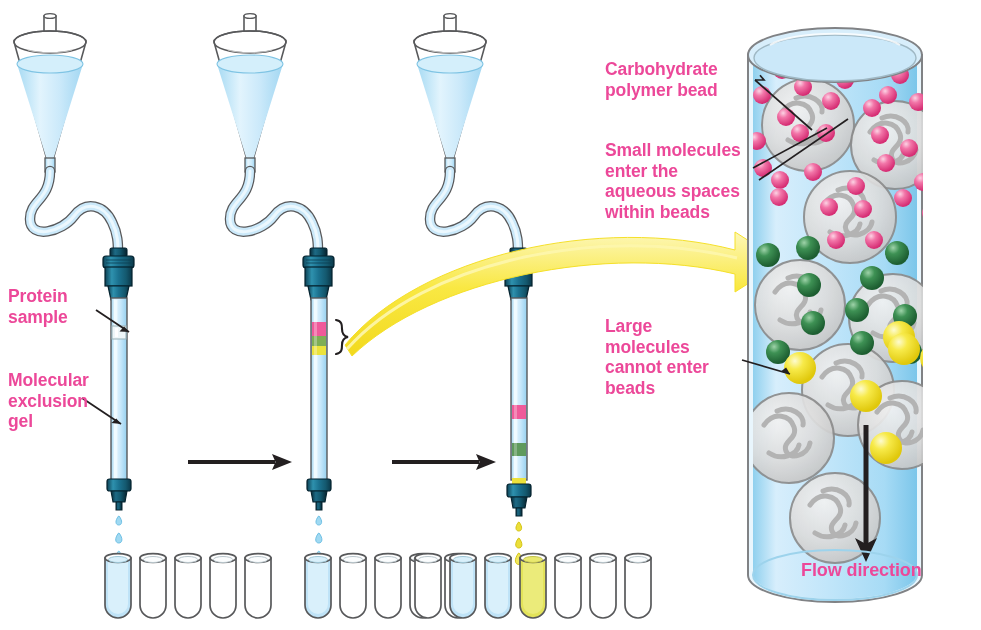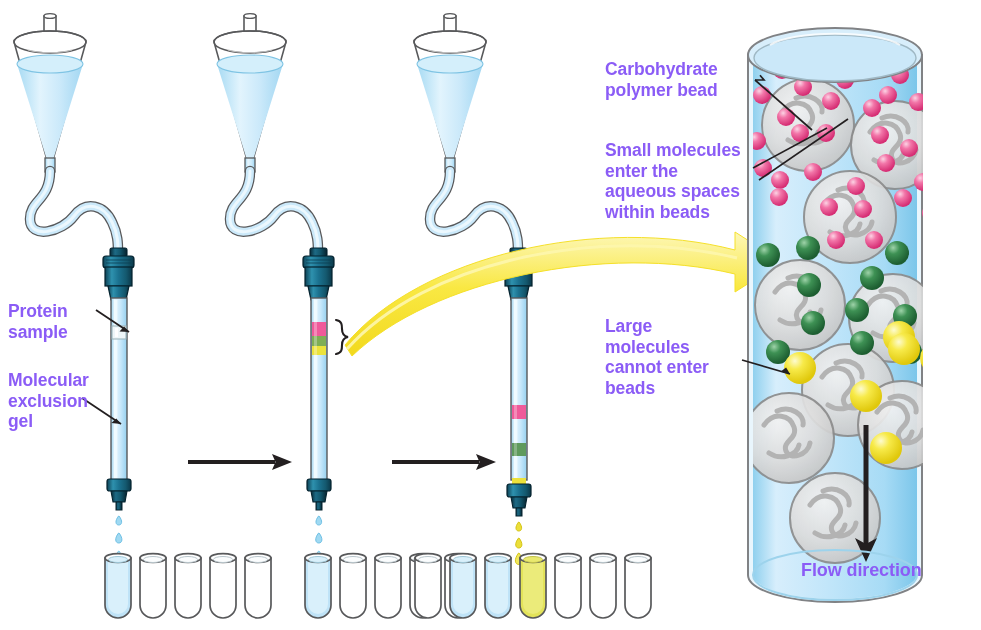--- a/index.html
+++ b/index.html
@@ -1,19 +1,19 @@
 <!DOCTYPE html>
 <html><head>
 <meta charset="utf-8">
 <style>
   html,body{margin:0;padding:0;background:#ffffff;}
   body{width:981px;height:630px;position:relative;overflow:hidden;
        font-family:"Liberation Sans", sans-serif;}
   .stage{position:absolute;top:0;left:0;width:981px;height:630px;}
-  .label{position:absolute;color:#8b5cf6;font-weight:700;line-height:1.18;
+  .label{position:absolute;color:#ec4899;font-weight:700;line-height:1.18;
          font-size:17.5px;letter-spacing:-0.1px;white-space:pre;}
   svg{display:block;}
   .vec{position:absolute;top:0;left:0;}
 </style>
 </head>
 <body>
 
 <div class="stage">
 
 <svg class="vec" width="981" height="630" viewBox="0 0 981 630">
@@ -479,21 +479,21 @@
   <g>
     <path d="M755 80 L812 130" stroke="#231f20" stroke-width="1.7" fill="none"></path>
     <path d="M755 80 L764 80 l-4 -4.8" fill="none" stroke="#231f20" stroke-width="1.7"></path>
     <path d="M753 168 L827 128" stroke="#231f20" stroke-width="1.7" fill="none"></path>
     <path d="M759 180 L848 119" stroke="#231f20" stroke-width="1.7" fill="none"></path>
     <path d="M742 360 L790 374" stroke="#231f20" stroke-width="1.7" fill="none"></path>
     <path d="M790 374 l-9.3 -2.4 l5.4 -4 z" fill="#231f20"></path>
   </g>
 </svg>
 
-<div class="label" style="left:8px; top:286px;margin-top:15px;">Protein
+<div class="label" style="left:8px; top:286px;">Protein
 sample</div>
 
 <div class="label" style="left:8px; top:370px;">Molecular
 exclusion
 gel</div>
 
 <div class="label" style="left:605px; top:59px;">Carbohydrate
 polymer bead</div>
 
 <div class="label" style="left:605px; top:140px;">Small molecules

